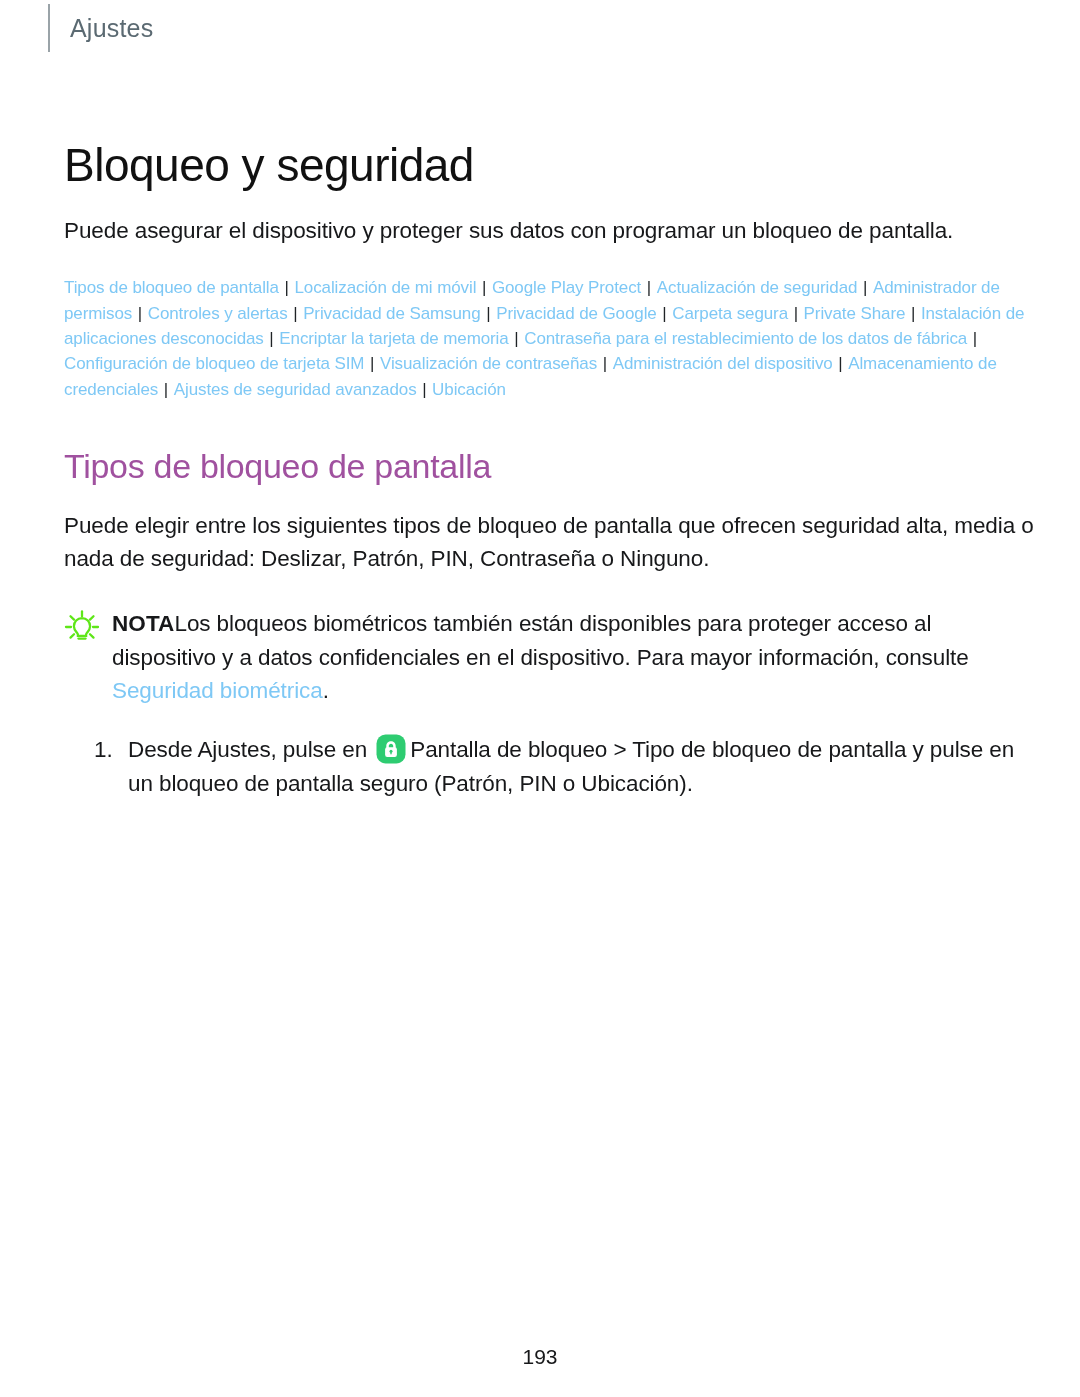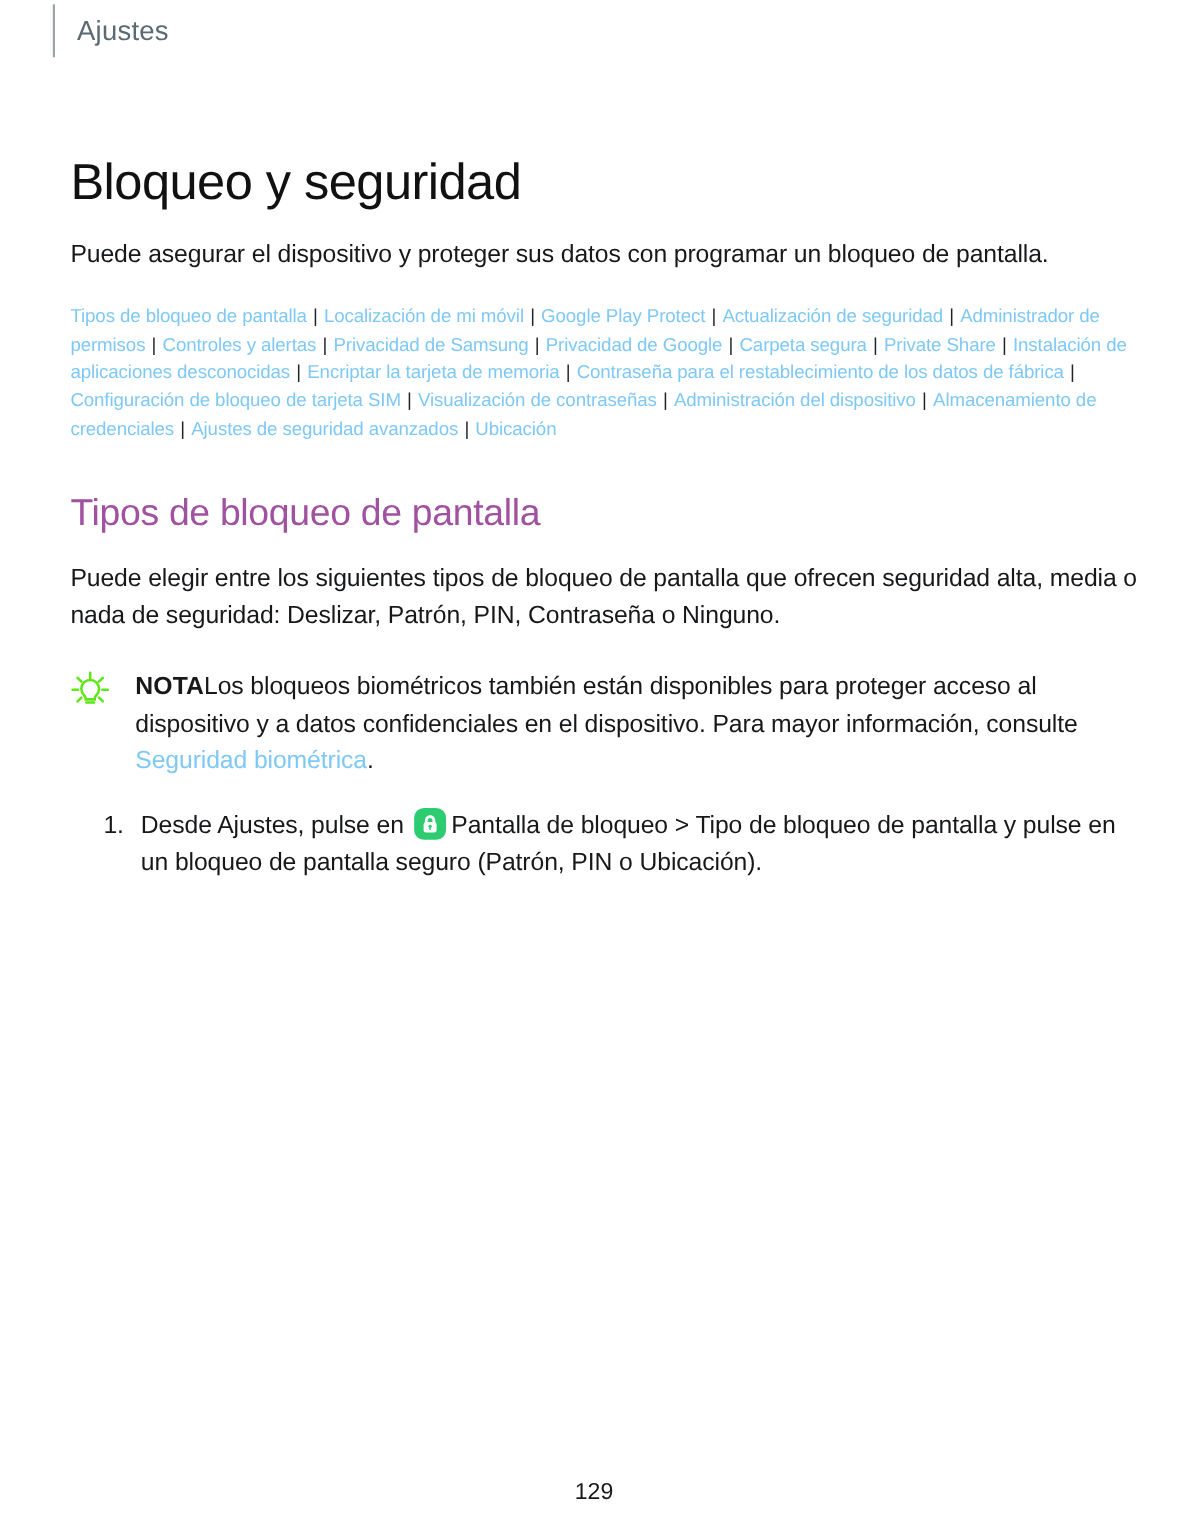--- a/index.html
+++ b/index.html
@@ -101,21 +101,20 @@
     letter-spacing: -0.3px;
     line-height: 1.2;
   }
 
   
   .note {
     margin-top: 32px;
     display: flex;
     align-items: flex-start;
     width: 930px;
-    gap: 11px;
   }
   .note-icon {
     flex: 0 0 auto;
     width: 44px;
     height: 34px;
     margin-top: 2px;
     margin-left: -4px;
   }
   .note-body {
     font-size: 22.5px;
@@ -236,15 +235,15 @@
                 <path d="M15 7.2c-2.6 0-4.7 2.1-4.7 4.7v2.0h2.5v-2.0c0-1.2 1-2.2 2.2-2.2s2.2 1 2.2 2.2v2.0h2.5v-2.0c0-2.6-2.1-4.7-4.7-4.7z" fill="#ffffff"></path>
                 <rect x="9.1" y="13.3" width="11.8" height="9.6" rx="2.2" ry="2.2" fill="#ffffff"></rect>
                 <circle cx="15" cy="17.2" r="1.5" fill="#2ecc71"></circle>
                 <rect x="14.3" y="17.2" width="1.4" height="3.3" rx="0.7" fill="#2ecc71"></rect>
               </svg></span><b class="b">Pantalla de bloqueo &gt; Tipo de bloqueo de pantalla</b><span> y pulse en un bloqueo de pantalla seguro (</span><b class="b">Patrón</b><span>, </span><b class="b">PIN</b><span> o </span><b class="b">Ubicación</b><span>).</span></span>
       </li>
     </ol>
 
   </div>
 
-  <div class="page-number">129</div>
+  <div class="page-number">193</div>
 
 </div>
 
 </body></html>

